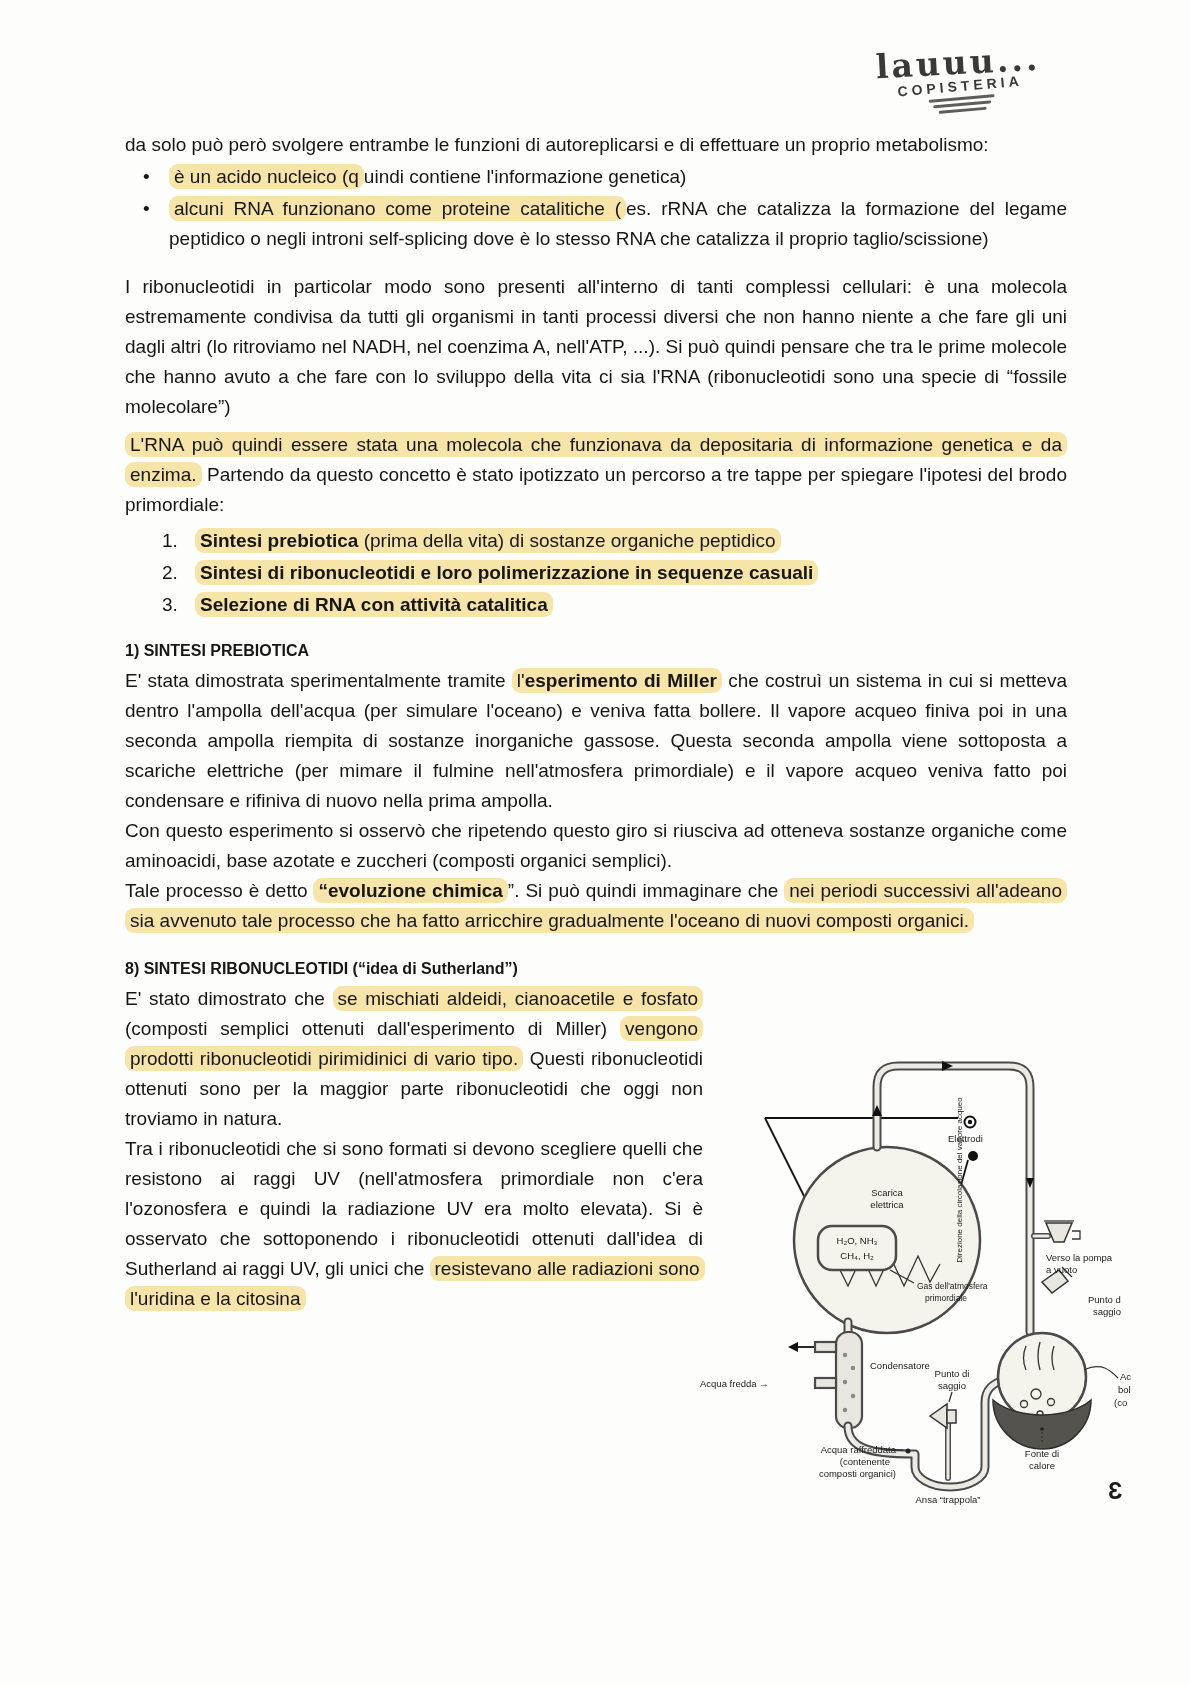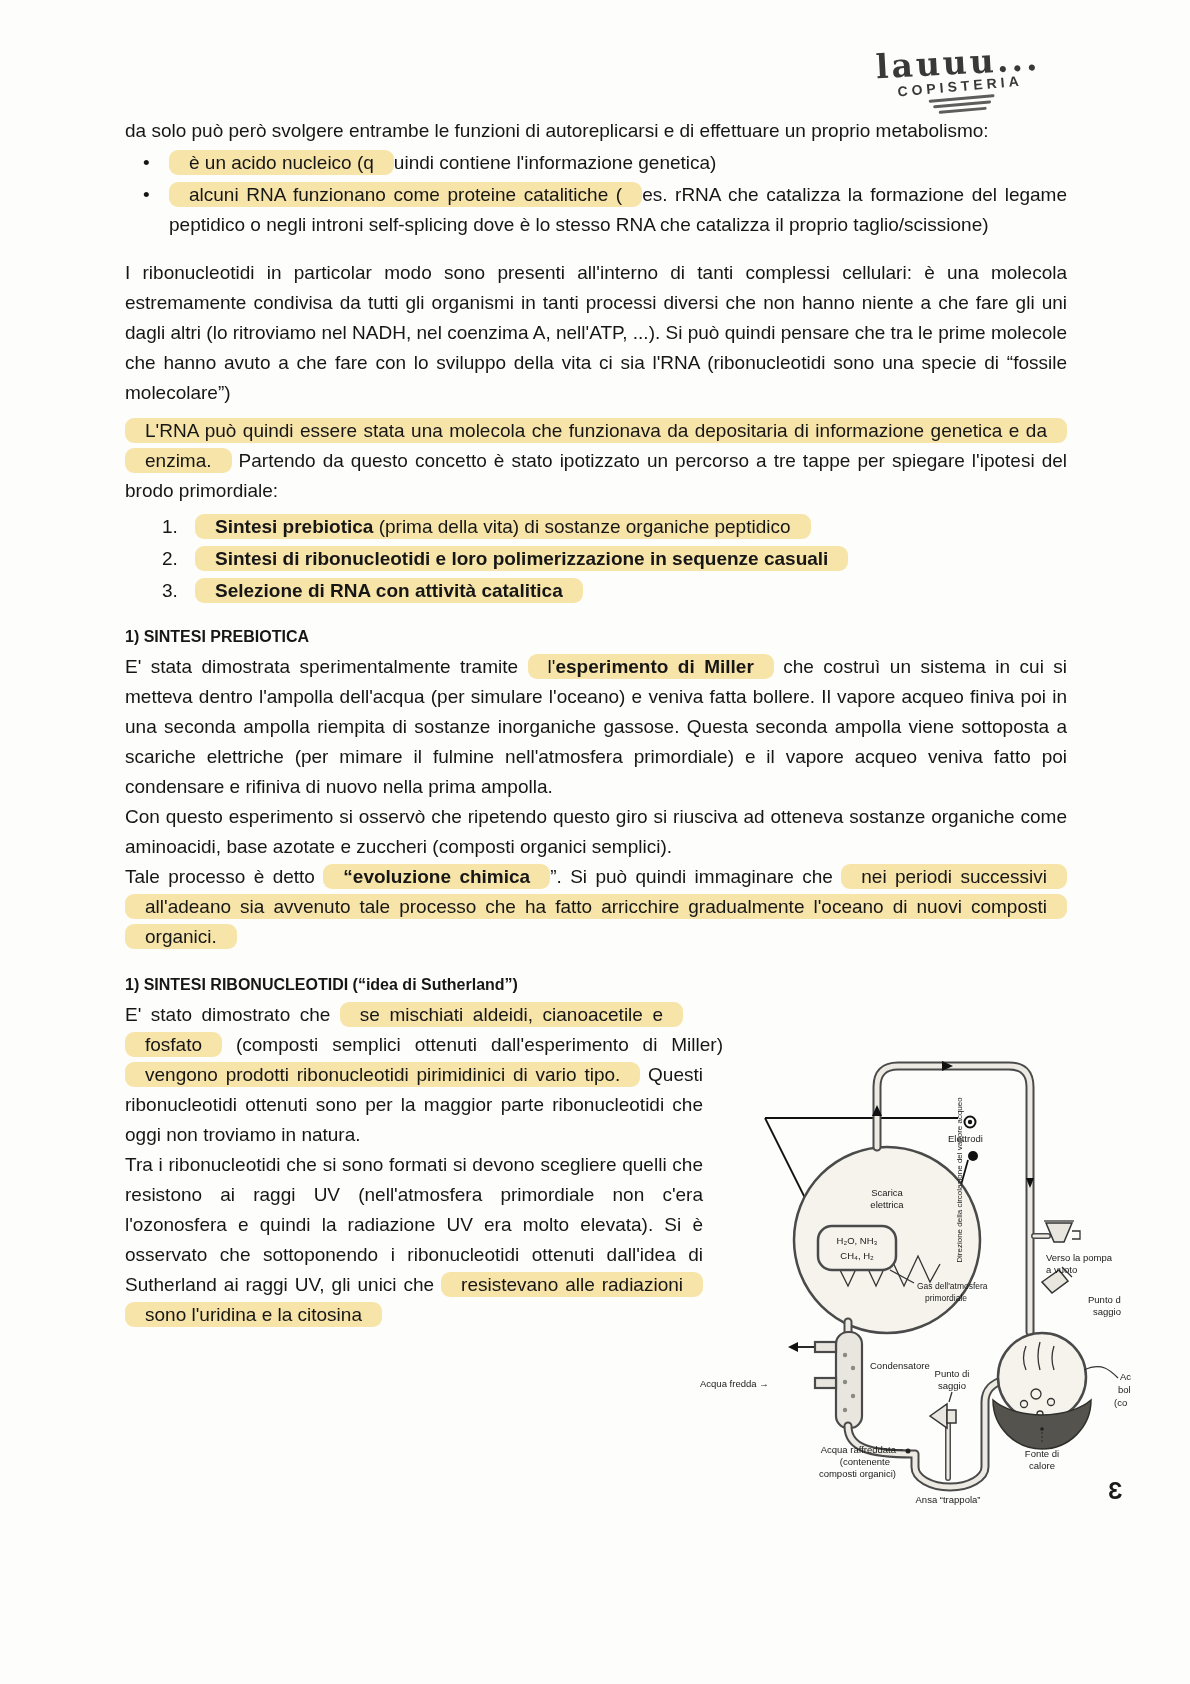--- a/index.html
+++ b/index.html
@@ -6,29 +6,29 @@
   .page{
     position:relative;
     width:1190px;height:1684px;
     margin:0 auto;
     background:#fdfdfb;
     font-family:"Liberation Sans",sans-serif;
     color:#161616;
     overflow:hidden;
   }
   .content{
-    position:absolute;left:125px;top:116px;width:942px;
+    position:absolute;left:125px;top:130px;width:942px;
     font-size:19px;line-height:30px;text-align:justify;
   }
   .para{margin:0;}
   .mt6{margin-top:6px;} .mt8{margin-top:8px;} .mt10{margin-top:18px;} .mt16{margin-top:16px;}
   .hl{
     background:#f7e4a8;
     border-radius:9px;
-    padding:2px 20px;
+    padding:2px 5px;
     box-decoration-break:clone;
     -webkit-box-decoration-break:clone;
   }
   .bi{font-weight:bold;}
   .heading{font-weight:bold;font-size:16px;text-align:left;}
   .bullet-row{display:flex;margin-top:2px;}
   .bmark{flex:0 0 26px;margin-left:18px;text-align:left;}
   .btext{flex:1;text-align:justify;}
   .step-row{display:flex;margin-top:2px;}
   .snum{flex:0 0 33px;margin-left:37px;}
@@ -113,21 +113,21 @@
 
     <p class="para"><span>E' stata dimostrata sperimentalmente tramite </span><span class="hl"><span>l'</span><span class="bi">esperimento di Miller</span></span><span> che costruì un sistema in cui si metteva dentro l'ampolla dell'acqua (per simulare l'oceano) e veniva fatta bollere. Il vapore acqueo finiva poi in una seconda ampolla riempita di sostanze inorganiche gassose. Questa seconda ampolla viene sottoposta a scariche elettriche (per mimare il fulmine nell'atmosfera primordiale) e il vapore acqueo veniva fatto poi condensare e rifiniva di nuovo nella prima ampolla.</span></p>
 
 
     <p class="para"><span>Con questo esperimento si osservò che ripetendo questo giro si riusciva ad otteneva sostanze organiche come aminoacidi, base azotate e zuccheri (composti organici semplici).</span></p>
 
     <p class="para"><span>Tale processo è detto </span><span class="hl bi">“evoluzione chimica</span><span>”. Si può quindi immaginare che </span><span class="hl">nei periodi successivi all'adeano sia avvenuto tale processo che ha fatto arricchire gradualmente l'oceano di nuovi composti organici.</span></p>
 
     <div class="section2">
       <div class="s2-left">
-        <p class="para heading">1) SINTESI RIBONUCLEOTIDI (“idea di Sutherland”)</p>
+        <p class="para heading">8) SINTESI RIBONUCLEOTIDI (“idea di Sutherland”)</p>
         <p class="para"><span>E' stato dimostrato che </span><span class="hl">se mischiati aldeidi, cianoacetile e fosfato</span><span> (composti semplici ottenuti dall'esperimento di Miller) </span><span class="hl">vengono prodotti ribonucleotidi pirimidinici di vario tipo.</span><span> Questi ribonucleotidi ottenuti sono per la maggior parte ribonucleotidi che oggi non troviamo in natura.</span></p>
         <p class="para"><span>Tra i ribonucleotidi che si sono formati si devono scegliere quelli che resistono ai raggi UV (nell'atmosfera primordiale non c'era l'ozonosfera e quindi la radiazione UV era molto elevata). Si è osservato che sottoponendo i ribonucleotidi ottenuti dall'idea di Sutherland ai raggi UV, gli unici che </span><span class="hl">resistevano alle radiazioni sono l'uridina e la citosina</span></p>
       </div>
     </div>
 
   </div>
 
   <div class="diagram">
     <svg viewBox="0 0 470 480" width="470" height="480">
 

